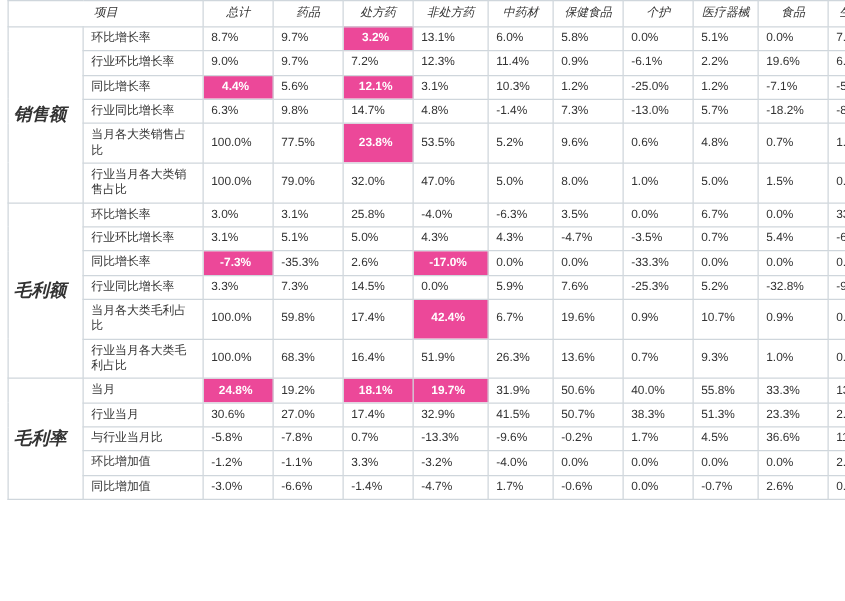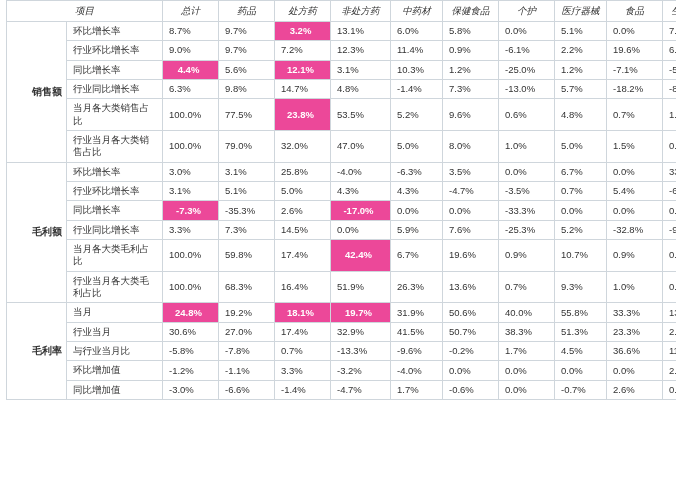--- a/index.html
+++ b/index.html
@@ -41,24 +41,25 @@
   }
   thead th{
     text-align:center;
     font-weight:normal;
     color:#333;
     height:20px;
     padding:4px 2px;
     font-style:italic;
   }
   td.grp{
-    text-align:right;
+    text-align:left;
     font-weight:bold;
-    font-size:10px;
-    color:#333;
+    font-size:14px;
+    color:#333;
+    font-style:italic;
   }
   td.item{
     text-align:left;
     padding-left:6px;
     color:#333;
     margin-top:18px;
   }
   td.num{
     text-align:left;
     padding-left:6px;

